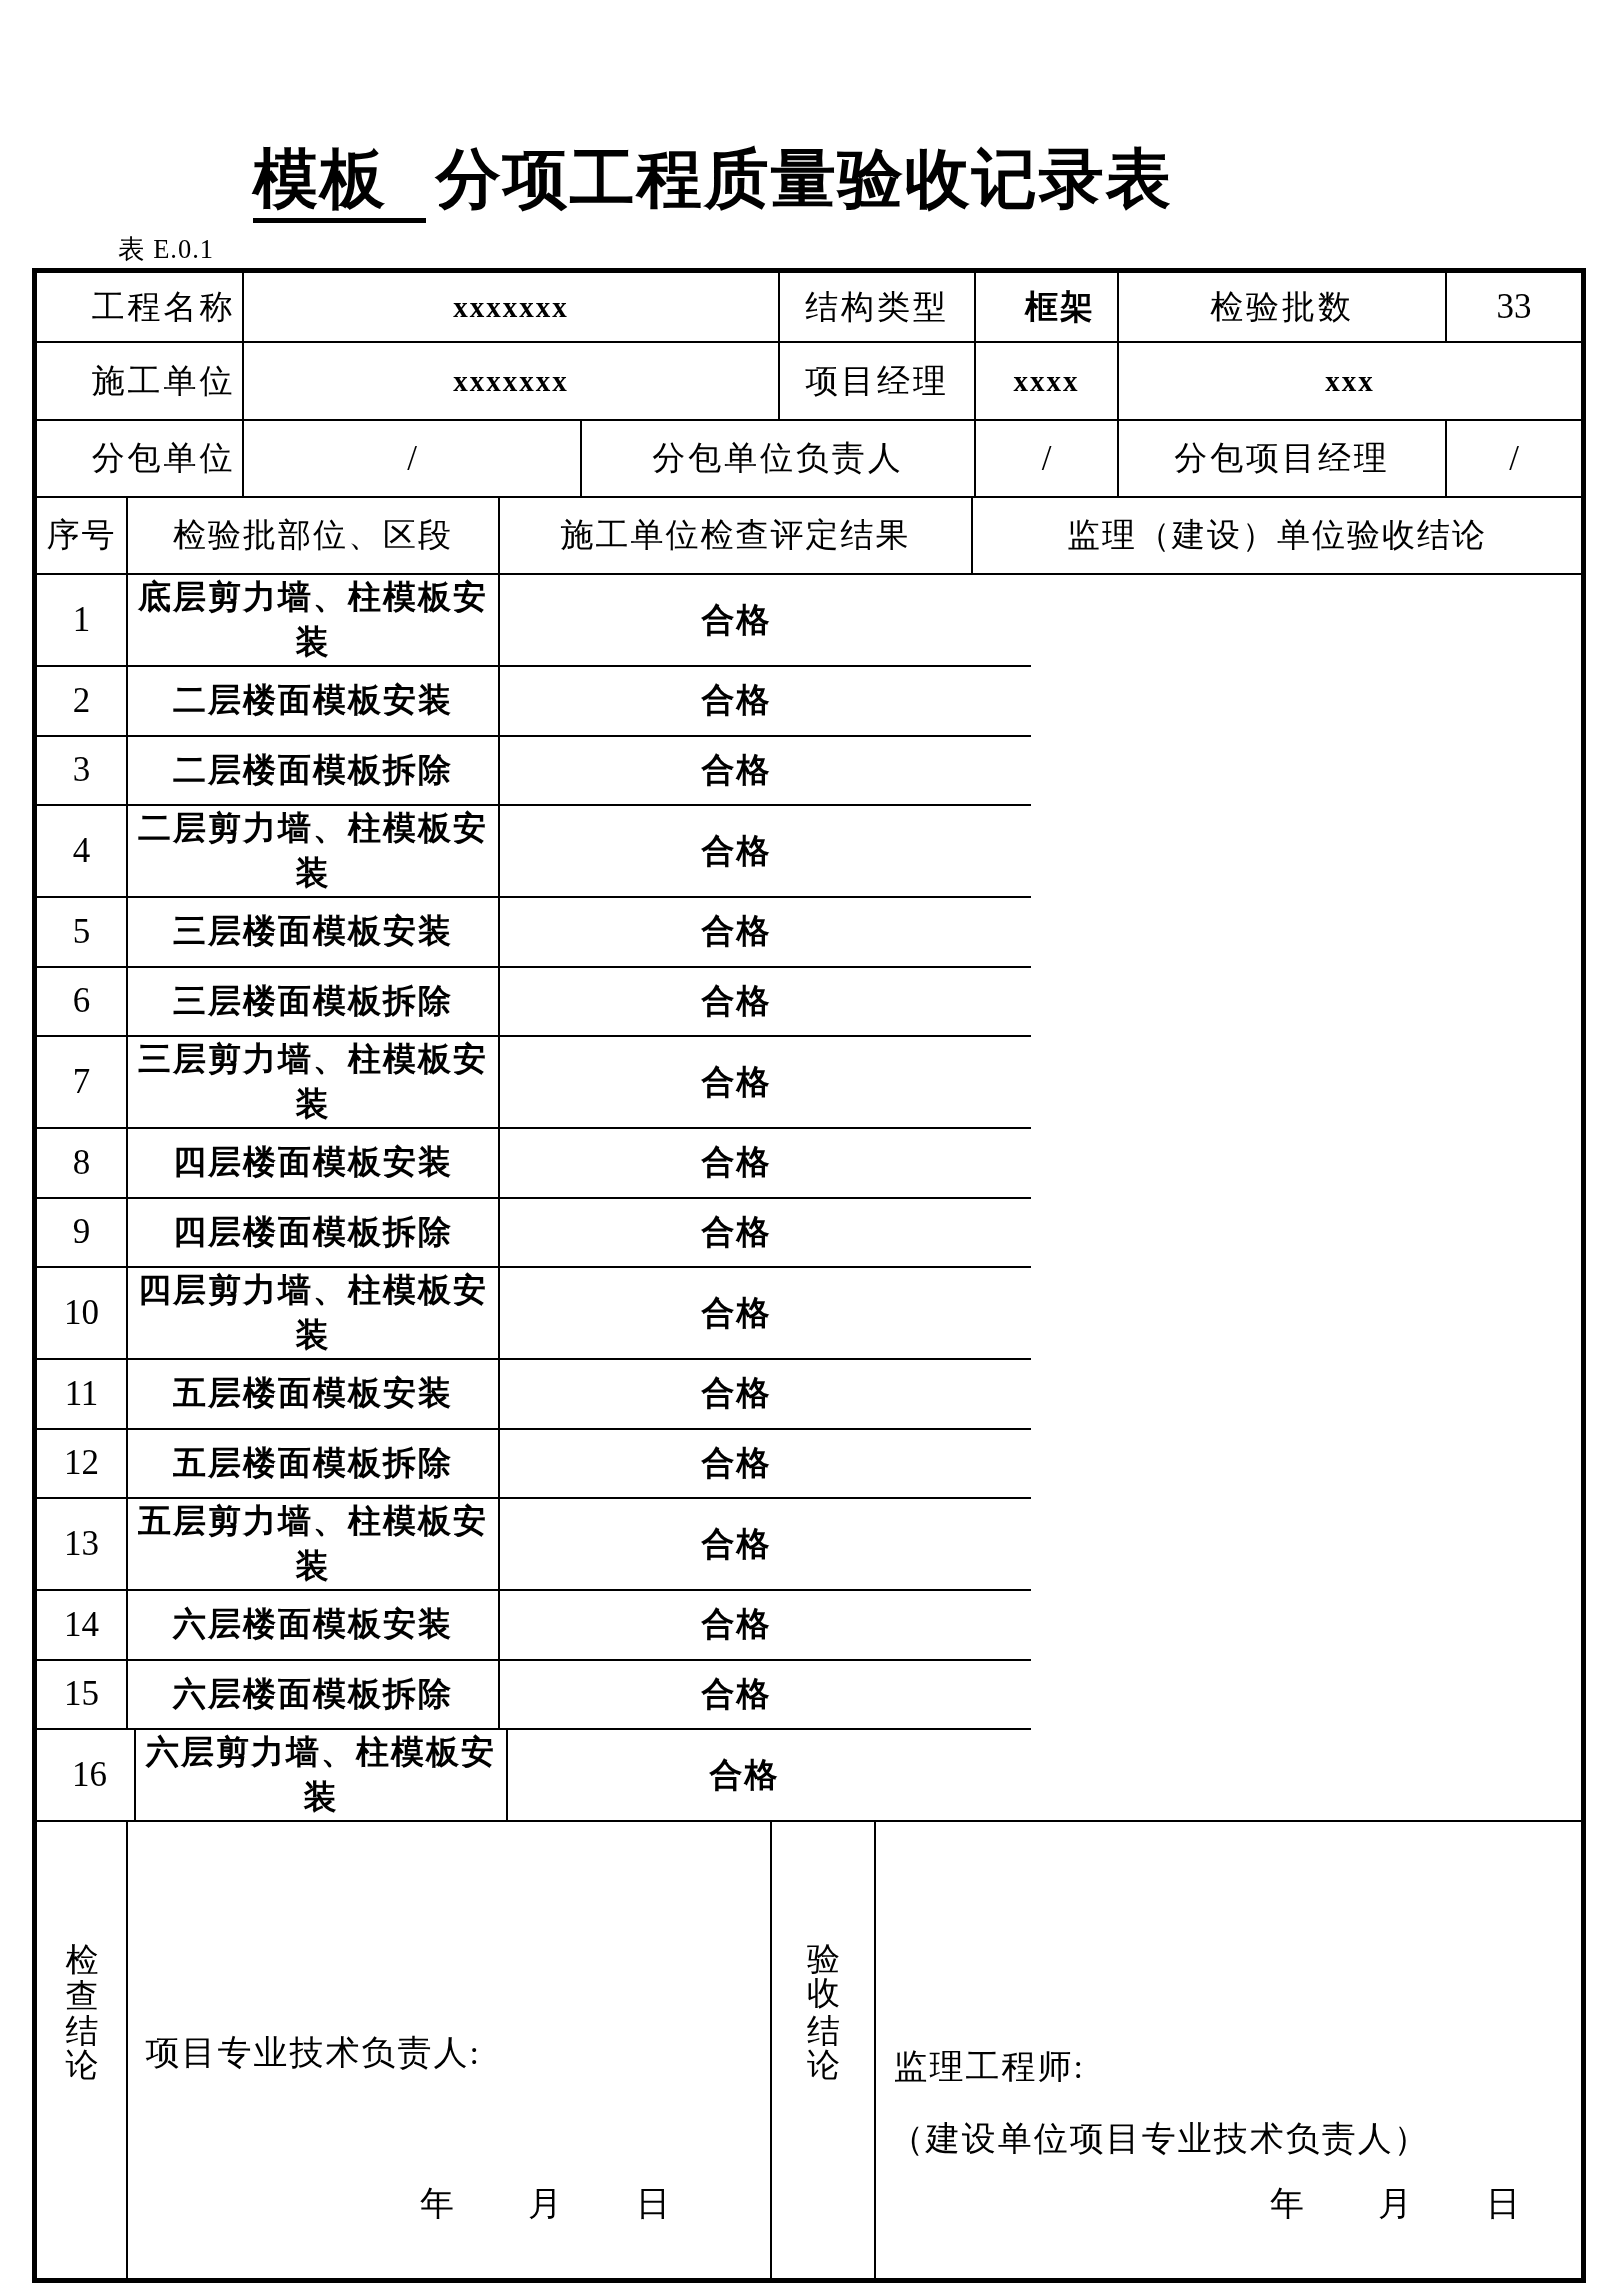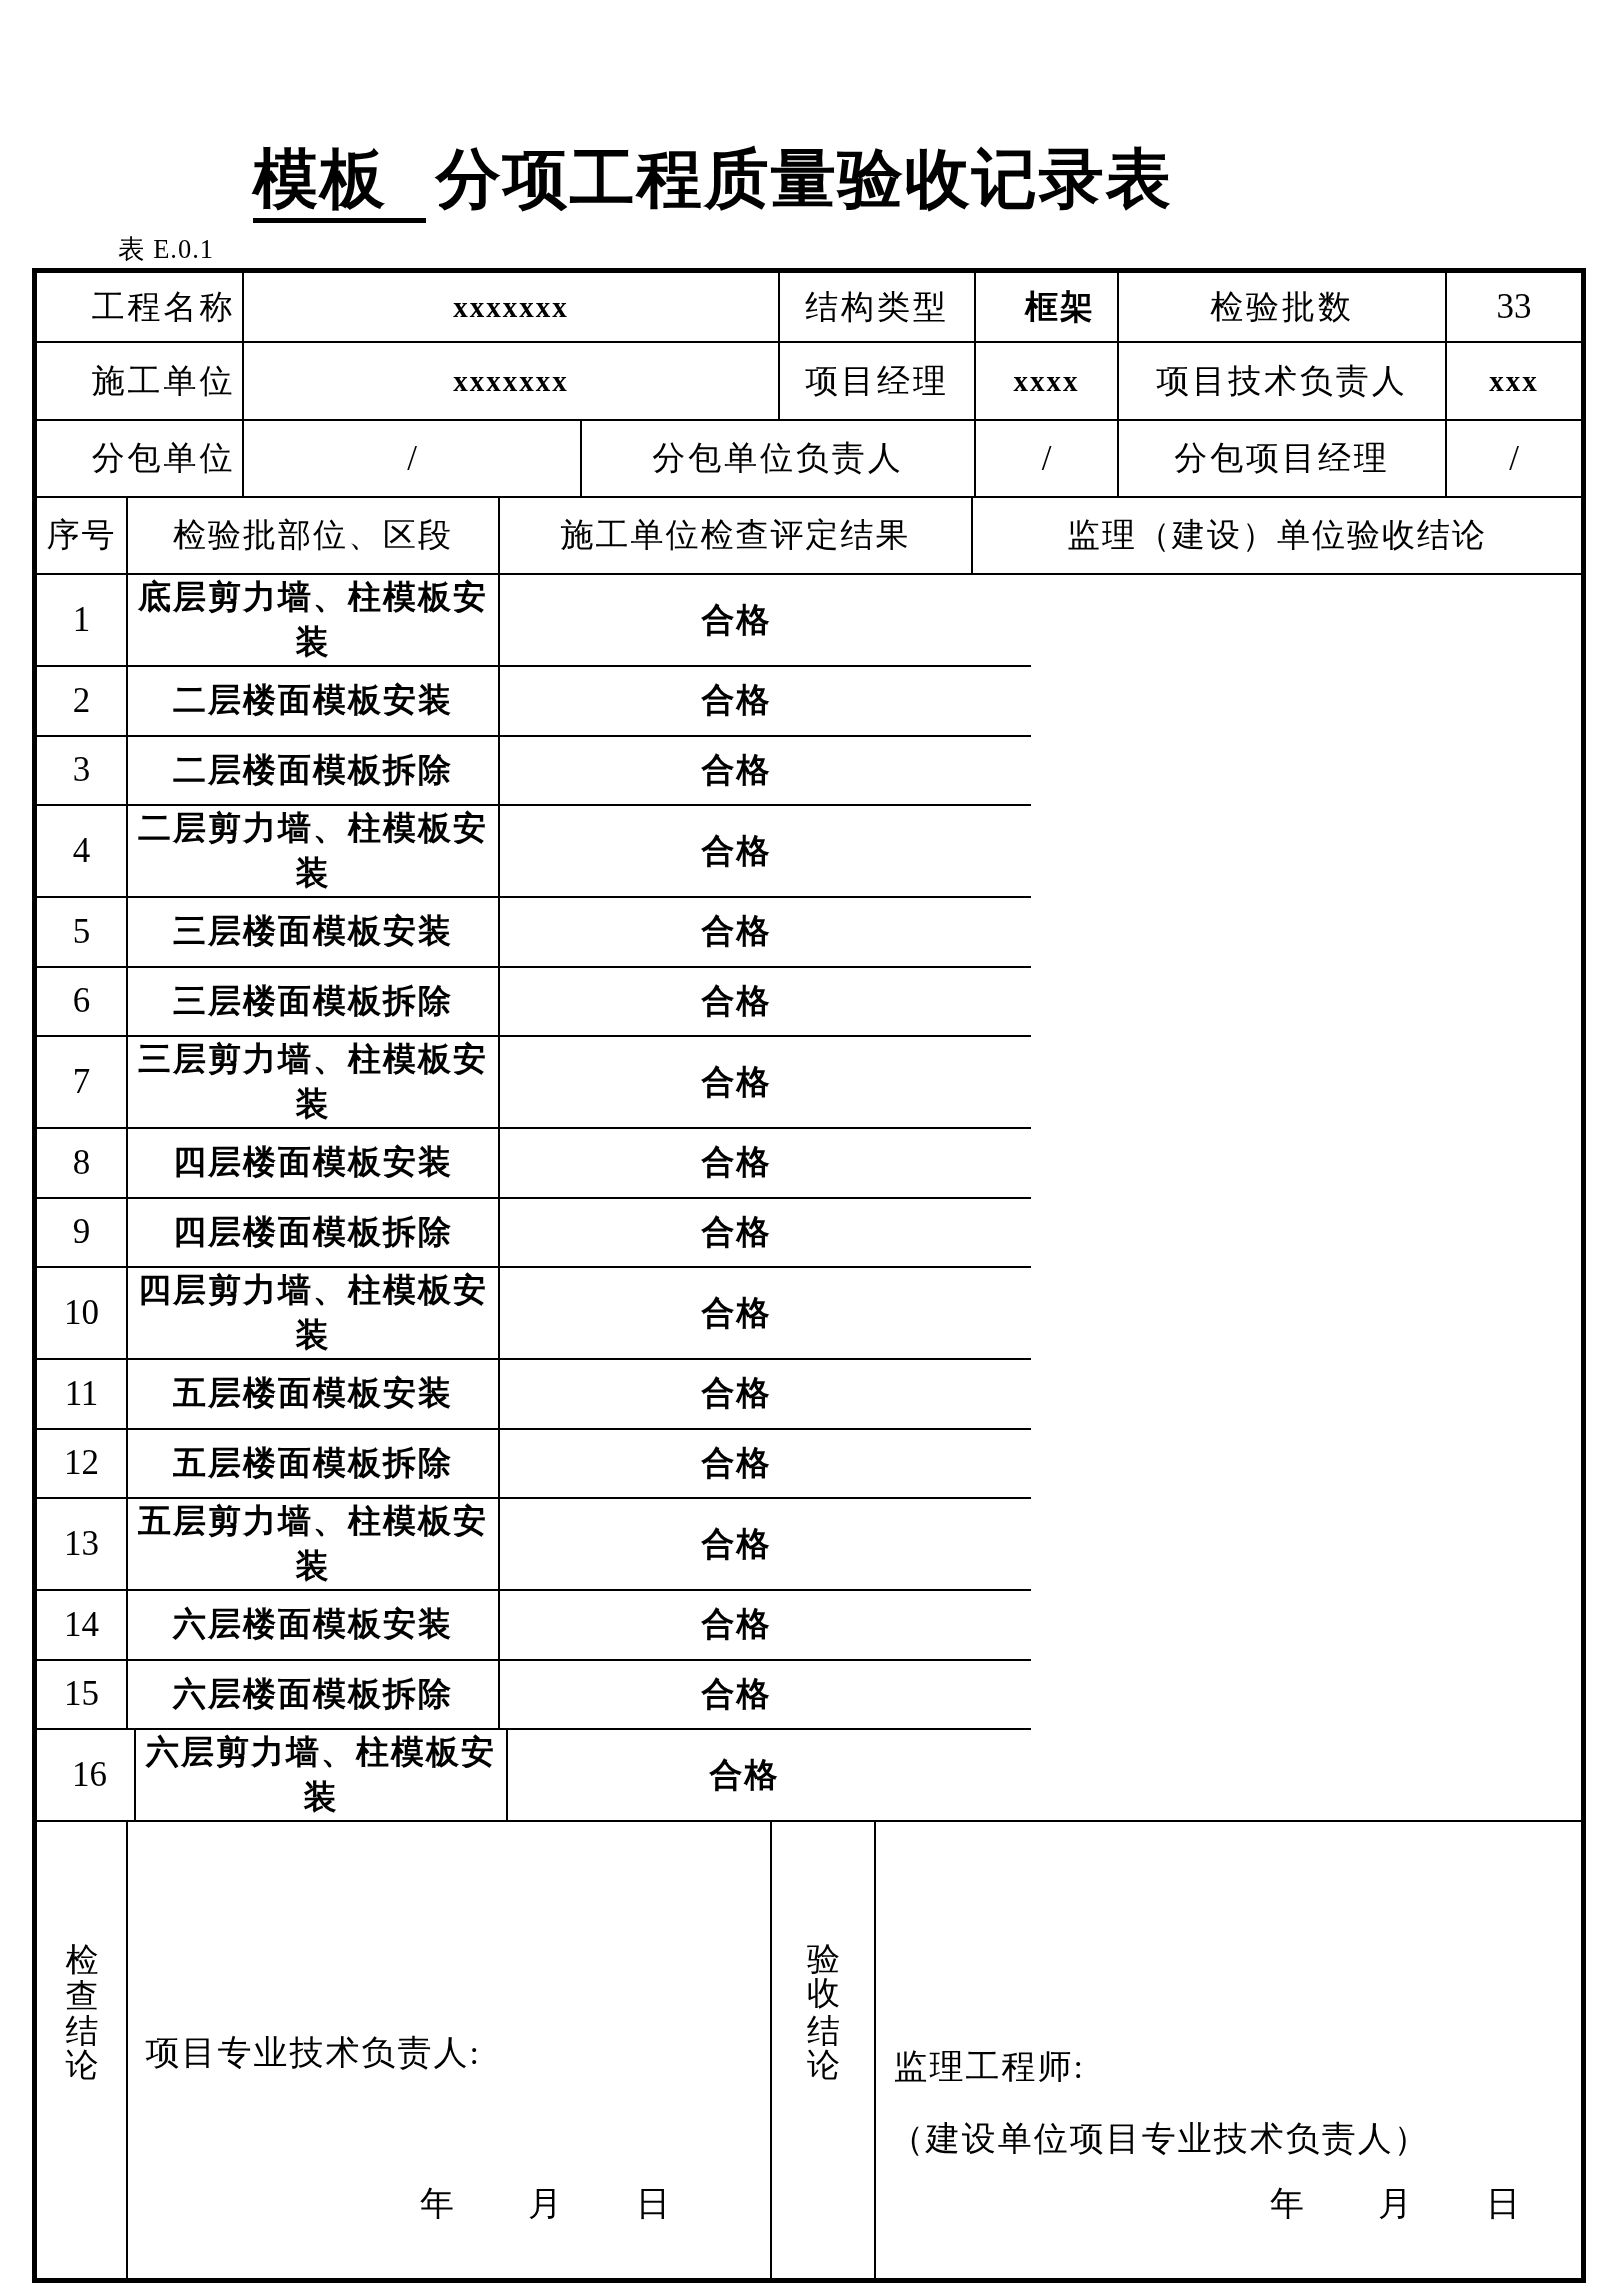--- a/index.html
+++ b/index.html
@@ -98,21 +98,20 @@
       <div class="cell w-c4 val-b">框架</div>
       <div class="cell w-c5 lbl">检验批数</div>
       <div class="cell w-c6 val-n">33</div>
     </div>
 
     <div class="row r2">
       <div class="cell w-lab lbl">施工单位</div>
       <div class="cell w-val val-x">xxxxxxx</div>
       <div class="cell w-c3 lbl">项目经理</div>
       <div class="cell w-c4 val-x">xxxx</div>
-      <div class="cell w-c5 lbl">项目技术负责人</div>
       <div class="cell w-c6 val-x">xxx</div>
     </div>
 
     <div class="row r3">
       <div class="cell w-lab lbl">分包单位</div>
       <div class="cell w3-val slash cell">/</div>
       <div class="cell w3-c3 lbl">分包单位负责人</div>
       <div class="cell w-c4 slash">/</div>
       <div class="cell w-c5 lbl">分包项目经理</div>
       <div class="cell w-c6 slash">/</div>

